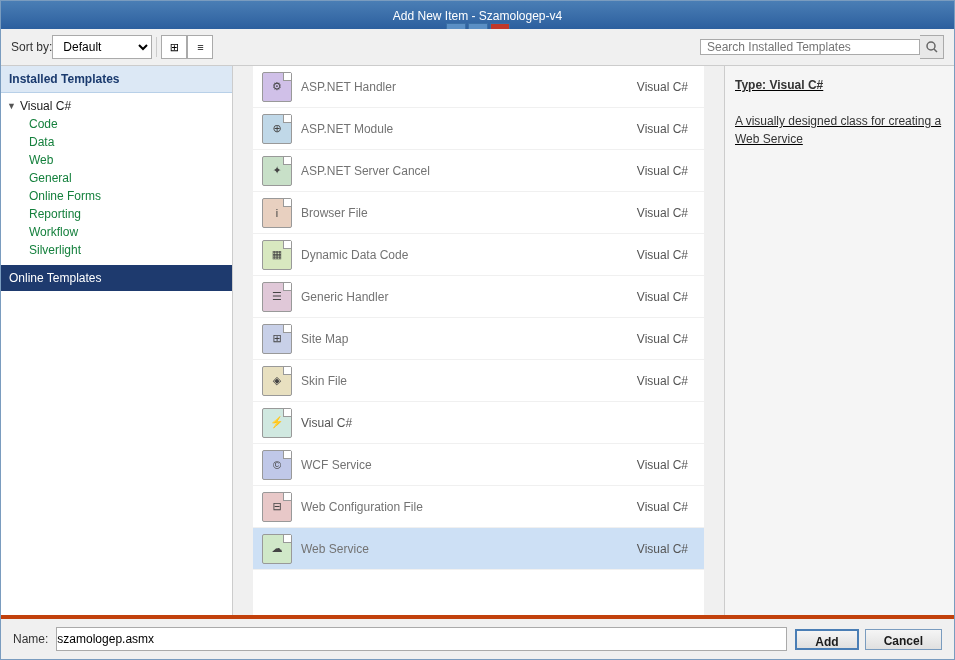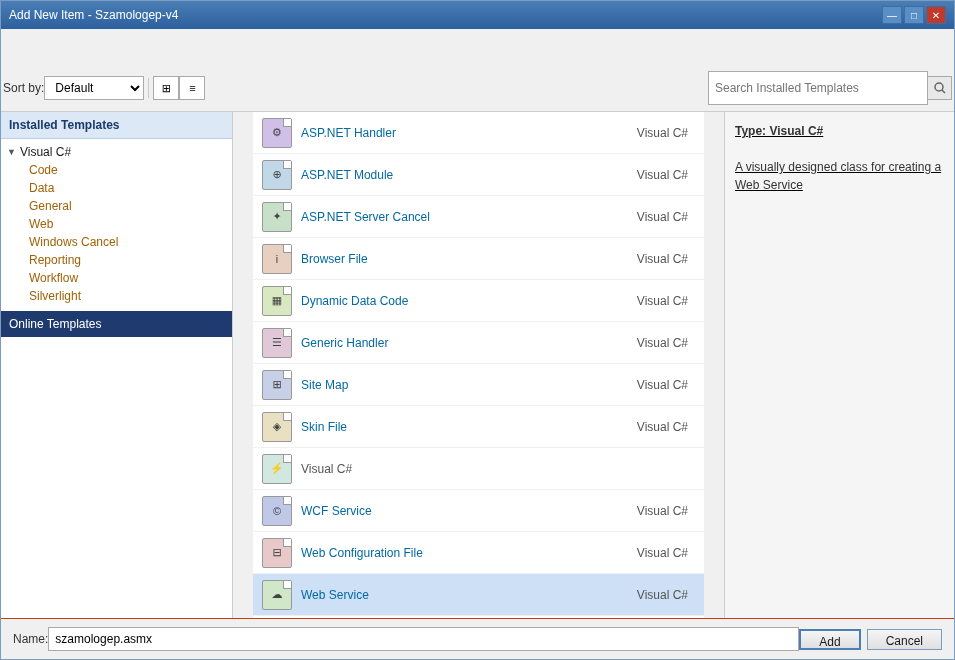--- a/index.html
+++ b/index.html
@@ -18,24 +18,25 @@
       border: 1px solid #7a9cbf;
       display: flex;
       flex-direction: column;
     }
     .title-bar {
       background: linear-gradient(to bottom, #4a7eb5, #2c5f9e);
       height: 28px;
       display: flex;
       align-items: center;
       justify-content: space-between;
-      padding: 0 8px;
+      padding: 8px 8px;
       color: white;
       font-size: 12px;
       flex-shrink: 0;
+      flex-direction: column;
     }
     .title-bar-title {
       display: flex;
       align-items: center;
       gap: 6px;
     }
     .title-bar-controls {
       display: flex;
       gap: 2px;
     }
@@ -74,21 +75,21 @@
       align-items: center;
       justify-content: center;
       font-size: 11px;
     }
     .search-box {
       margin-left: auto;
       display: flex;
       align-items: center;
     }
     .search-input {
-      height: 34px;
+      height: 16px;
       width: 220px;
       border: 1px solid #aaa;
       padding: 0 6px;
       font-size: 12px;
       color: #701a75;
       background: white;
     }
     .search-icon-btn {
       width: 24px;
       height: 24px;
@@ -131,21 +132,21 @@
       align-items: center;
       gap: 4px;
       color: #1a1a1a;
     }
     .tree-item.parent {
       padding-left: 6px;
       font-weight: normal;
     }
     .tree-item.child {
       padding-left: 28px;
-      color: #a16207;
+      color: #15803d;
     }
     .online-templates {
       background: #1e3a6e;
       color: white;
       padding: 6px 8px;
       cursor: pointer;
       margin-top: 2px;
     }
     .expand-icon {
       font-size: 9px;
@@ -176,21 +177,21 @@
       height: 32px;
       margin-right: 8px;
       flex-shrink: 0;
       display: flex;
       align-items: center;
       justify-content: center;
     }
     .template-name {
       flex: 1;
       font-size: 12px;
-      color: #0369a1;
+      color: #737373;
     }
     .template-type {
       color: #555;
       font-size: 12px;
       margin-right: 8px;
     }
     .right-panel {
       width: 230px;
       background: #f5f5f5;
       border-left: 1px solid #ccc;
@@ -201,72 +202,73 @@
     .type-info {
       font-size: 12px;
       color: #333;
       line-height: 1.5;
     }
     .type-info .type-label {
       font-weight: bold;
     }
     .bottom-bar {
       background: #f0f0f0;
-      border-top: 1px solid #c2410c;
+      border-top: 4px solid #c2410c;
       padding: 8px 12px;
       display: flex;
       align-items: center;
+      gap: 8px;
       flex-shrink: 0;
     }
     .name-label {
       font-size: 12px;
       color: #333;
     }
     .name-input {
       flex: 1;
       height: 24px;
       border: 1px solid #aaa;
-      padding: 0 6px;
+      padding: 0 0;
       font-size: 12px;
     }
     .action-buttons {
       display: flex;
       gap: 6px;
     }
     .action-btn {
       padding: 4px 18px;
       height: 21px;
       border: 1px solid #7a9cbf;
       background: linear-gradient(to bottom, #f5f5f5, #e0e0e0);
       font-size: 12px;
       cursor: pointer;
       color: #1a1a1a;
+      font-weight: bold;
     }
     .action-btn.add {
       border: 2px solid #4a7eb5;
     }
 
     
     .template-list::-webkit-scrollbar { width: 16px; }
     .template-list::-webkit-scrollbar-track { background: #f0f0f0; }
     .template-list::-webkit-scrollbar-thumb { background: #c0c0c0; border: 1px solid #a0a0a0; }
 
     .toolbar-separator {
       height: 20px;
       width: 1px;
       background: #ccc;
       margin: 0 4px;
     }
     .top-row {
       display: flex;
       align-items: center;
-      padding: 6px 2px;
+      padding: 6px 10px;
       background: #f0f0f0;
       border-bottom: 1px solid #ccc;
-      margin-top: 36px;
     }
   </style>
 </head>
 <body>
 
 <div class="window">
 
   <div class="title-bar">
     <div class="title-bar-title">
       <span>Add New Item - Szamologep-v4</span>
@@ -306,27 +308,27 @@
           <span class="expand-icon">▼</span>
           <span>Visual C#</span>
         </div>
         <div class="tree-item child">
           <span>Code</span>
         </div>
         <div class="tree-item child">
           <span>Data</span>
         </div>
         <div class="tree-item child">
+          <span>Web</span>
+        </div>
+        <div class="tree-item child">
           <span>General</span>
         </div>
         <div class="tree-item child">
-          <span>Web</span>
-        </div>
-        <div class="tree-item child">
-          <span>Windows Cancel</span>
+          <span>Online Forms</span>
         </div>
         <div class="tree-item child">
           <span>Reporting</span>
         </div>
         <div class="tree-item child">
           <span>Workflow</span>
         </div>
         <div class="tree-item child">
           <span>Silverlight</span>
         </div>

